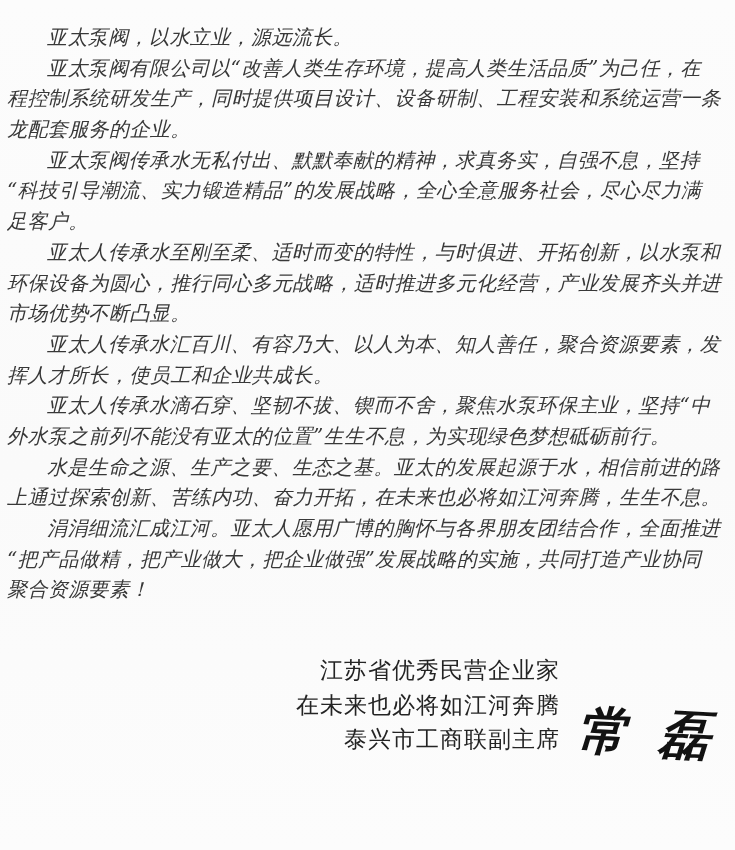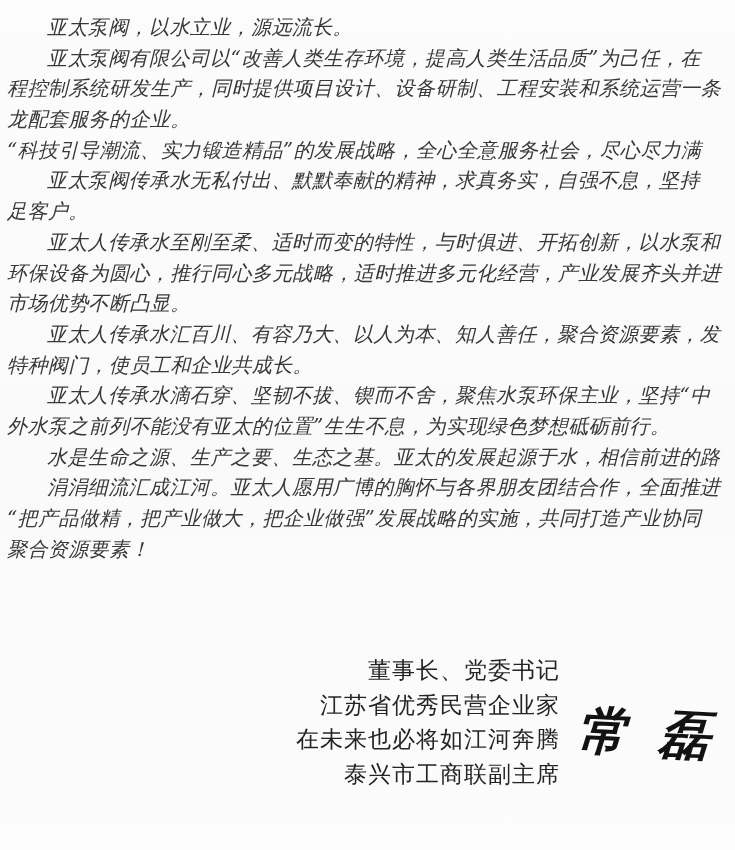--- a/index.html
+++ b/index.html
@@ -11,21 +11,21 @@
     width: 735px;
     height: 850px;
     background: linear-gradient(180deg, #fcfcfc 0%, #fafafa 55%, #fcfcfc 100%);
     overflow: hidden;
     font-family: "DejaVu Serif", serif;
   }
   
   .body-text {
     position: absolute;
     left: 7px;
-    top: 12px;
+    top: 22px;
     width: 722px;
     color: #383838;
     font-size: 20px;
     line-height: 30.7px;
     font-style: italic;
     letter-spacing: 0.4px;
   }
   .body-line {
     white-space: nowrap;
     height: 30.7px;
@@ -69,38 +69,38 @@
 </head>
 <body>
 
 <div class="page">
 
   <div class="body-text">
     <div class="body-line indent">亚太泵阀，以水立业，源远流长。</div>
     <div class="body-line indent">亚太泵阀有限公司以“改善人类生存环境，提高人类生活品质”为己任，在</div>
     <div class="body-line">程控制系统研发生产，同时提供项目设计、设备研制、工程安装和系统运营一条</div>
     <div class="body-line">龙配套服务的企业。</div>
+    <div class="body-line indent">亚太泵阀传承水无私付出、默默奉献的精神，求真务实，自强不息，坚持</div>
     <div class="body-line">“科技引导潮流、实力锻造精品”的发展战略，全心全意服务社会，尽心尽力满</div>
-    <div class="body-line indent">亚太泵阀传承水无私付出、默默奉献的精神，求真务实，自强不息，坚持</div>
     <div class="body-line">足客户。</div>
     <div class="body-line indent">亚太人传承水至刚至柔、适时而变的特性，与时俱进、开拓创新，以水泵和</div>
     <div class="body-line">环保设备为圆心，推行同心多元战略，适时推进多元化经营，产业发展齐头并进，</div>
     <div class="body-line">市场优势不断凸显。</div>
     <div class="body-line indent">亚太人传承水汇百川、有容乃大、以人为本、知人善任，聚合资源要素，发</div>
-    <div class="body-line">特种阀门，使员工和企业共成长。</div>
+    <div class="body-line">挥人才所长，使员工和企业共成长。</div>
     <div class="body-line indent">亚太人传承水滴石穿、坚韧不拔、锲而不舍，聚焦水泵环保主业，坚持“中</div>
     <div class="body-line">外水泵之前列不能没有亚太的位置”生生不息，为实现绿色梦想砥砺前行。</div>
     <div class="body-line indent">水是生命之源、生产之要、生态之基。亚太的发展起源于水，相信前进的路</div>
+    <div class="body-line">上通过探索创新、苦练内功、奋力开拓，在未来也必将如江河奔腾，生生不息。</div>
     <div class="body-line indent">涓涓细流汇成江河。亚太人愿用广博的胸怀与各界朋友团结合作，全面推进</div>
     <div class="body-line">“把产品做精，把产业做大，把企业做强”发展战略的实施，共同打造产业协同</div>
     <div class="body-line">聚合资源要素！</div>
   </div>
 
   <div class="titles-block">
-    <div class="title-line">董事长、党委书记</div>
     <div class="title-line">江苏省优秀民营企业家</div>
     <div class="title-line">在未来也必将如江河奔腾</div>
     <div class="title-line">泰兴市工商联副主席</div>
   </div>
 
   <div class="signature">常磊</div>
 
 </div>
 
 </body></html>

